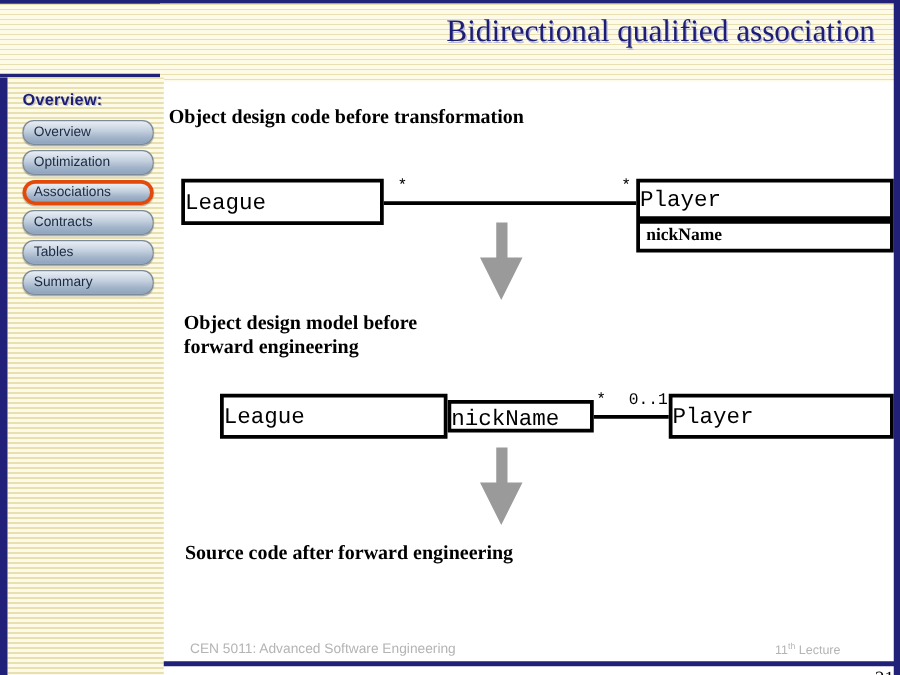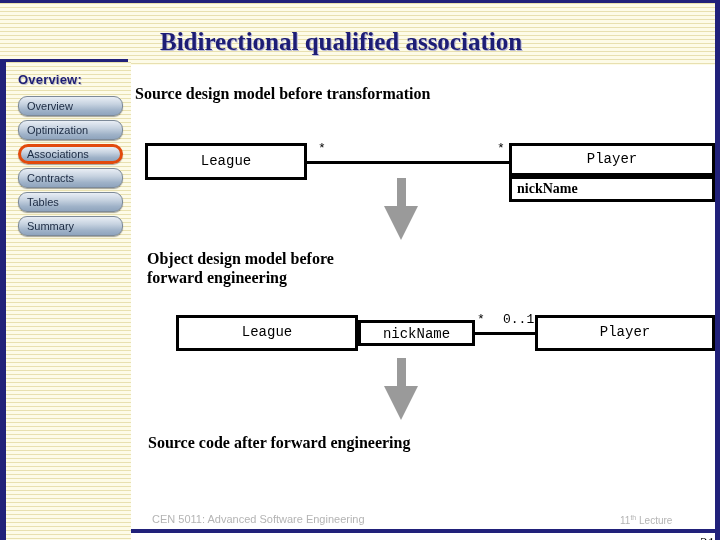--- a/index.html
+++ b/index.html
@@ -42,25 +42,25 @@
     border-bottom: 3px solid #21217a;
     box-sizing: border-box;
   }
   #banner-stripe {
     position: absolute;
     left: 128px; top: 0;
     width: 592px; height: 62px;
   }
   #title-text {
     position: absolute;
-    left: 160px; top: 25px;
+    left: 160px; top: 9px;
     width: 540px;
-    text-align: left;
-    font-family: "Liberation Serif", serif;
-    font-weight: bold;
+    text-align: right;
+    font-family: "Liberation Serif", serif;
+    font-weight: normal;
     font-size: 25px;
     color: #1d1d75;
     letter-spacing: 0px;
     text-shadow: 1px 1px 0 #b9b9d8;
     white-space: nowrap;
   }
 
   
   #logo-block {
     position: absolute;
@@ -167,23 +167,22 @@
 
   
   .uml-box {
     position: absolute;
     box-sizing: border-box;
     background: #ffffff;
     border: 3px solid #000000;
   }
   .uml-name {
     font-family: "Liberation Mono", monospace;
-    font-size: 14px;
-    color: #000000;
-    text-align: center;
+    font-size: 18px;
+    color: #000000;
     white-space: nowrap;
   }
   .uml-attr {
     font-family: "Liberation Serif", serif;
     font-weight: bold;
     font-size: 14px;
     color: #000000;
     text-align: left;
     padding-left: 5px;
     white-space: nowrap;
@@ -268,21 +267,21 @@
     <div id="sidebar-title">Overview:</div>
 
     <div class="nav-btn" style="top:34px;">Overview</div>
     <div class="nav-btn" style="top:58px;">Optimization</div>
     <div class="nav-btn selected" style="top:82px;">Associations</div>
     <div class="nav-btn" style="top:106px;">Contracts</div>
     <div class="nav-btn" style="top:130px;">Tables</div>
     <div class="nav-btn" style="top:154px;">Summary</div>
   </div>
 
-  <div class="heading" style="left:135px; top:84px;">Source design model before transformation</div>
+  <div class="heading" style="left:135px; top:84px;">Object design code before transformation</div>
 
   <div class="uml-line" style="left:305px; top:161px; width:205px; height:3px;"></div>
 
   <div class="uml-box" style="left:145px; top:143px; width:162px; height:37px;">
     <div class="uml-name" style="margin-top:7px;">League</div>
   </div>
 
   <div class="mult" style="left:318px; top:141px;">*</div>
   <div class="mult" style="left:497px; top:141px;">*</div>
 

